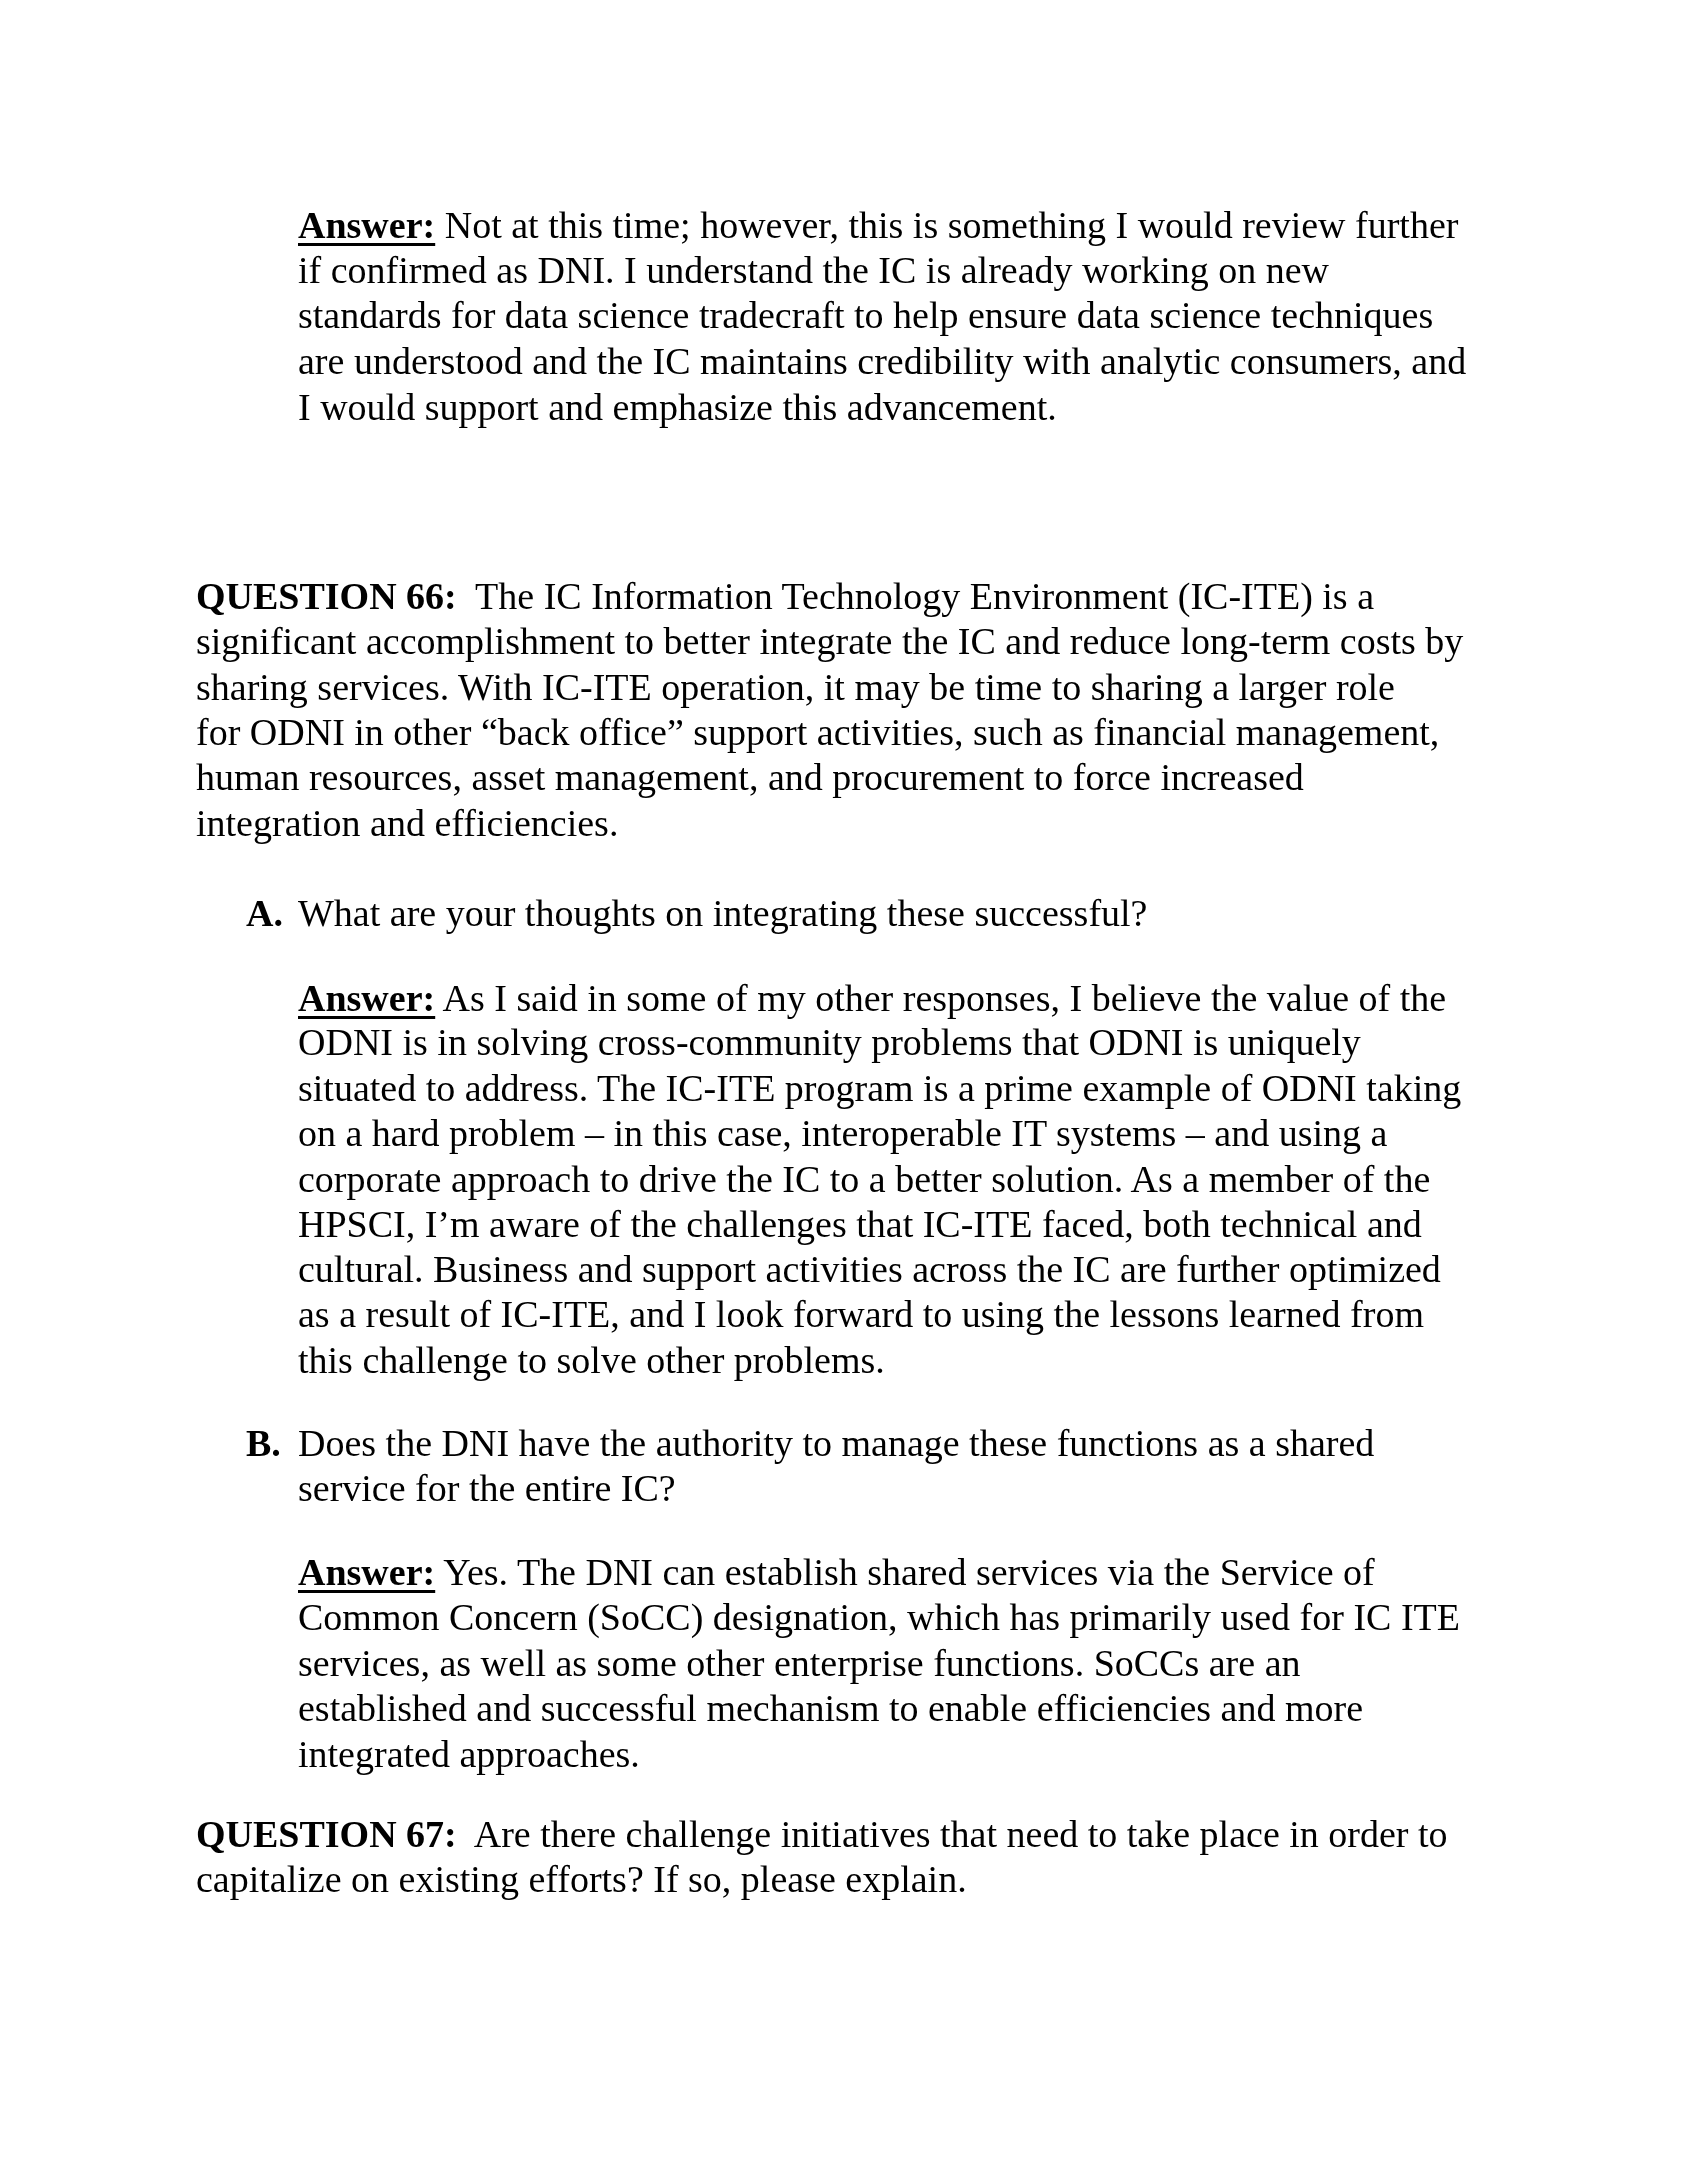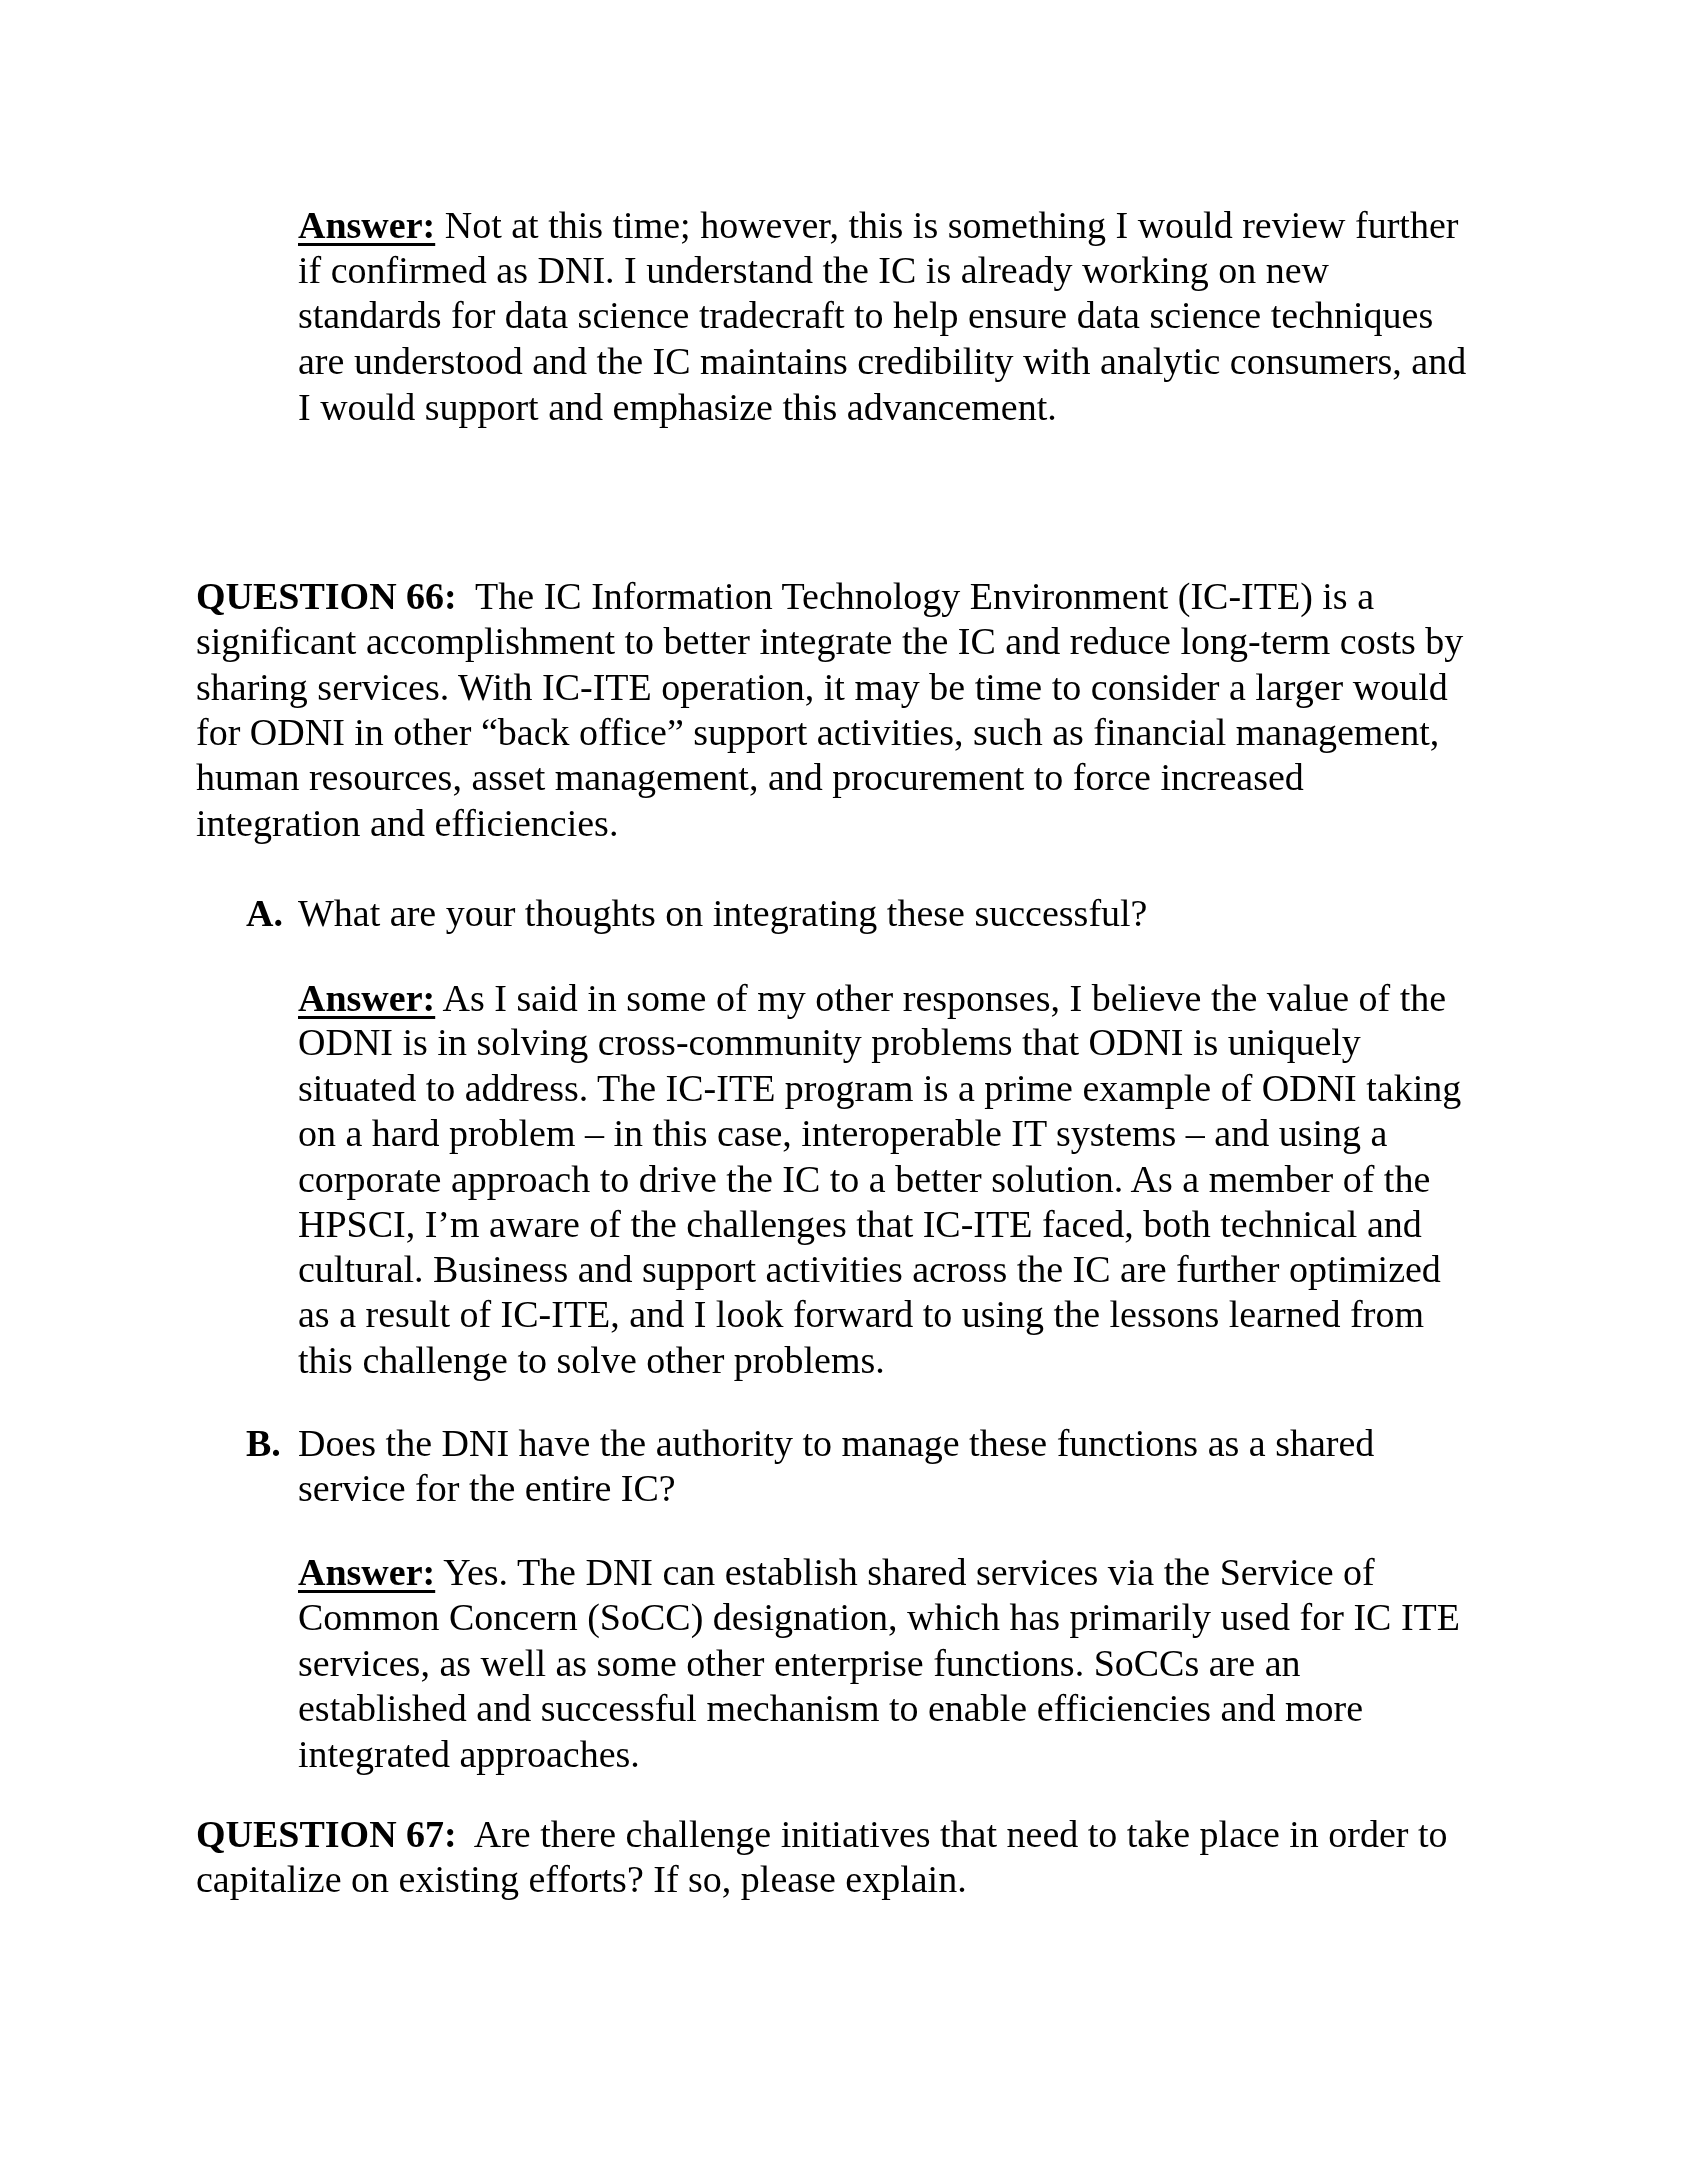--- a/index.html
+++ b/index.html
@@ -33,21 +33,21 @@
     <div class="ln x3" style="top:251px;">if confirmed as DNI. I understand the IC is already working on new</div>
     <div class="ln x3" style="top:296px;">standards for data science tradecraft to help ensure data science techniques</div>
     <div class="ln x3" style="top:342px;">are understood and the IC maintains credibility with analytic consumers, and</div>
     <div class="ln x3" style="top:388px;">I would support and emphasize this advancement.</div>
   </div>
 
 
   <div>
     <div class="ln x1" style="top:577px;"><span class="b">QUESTION 66:</span><span style="white-space:pre;">  The IC Information Technology Environment (IC-ITE) is a</span></div>
     <div class="ln x1" style="top:622px;">significant accomplishment to better integrate the IC and reduce long-term costs by</div>
-    <div class="ln x1" style="top:668px;">sharing services. With IC-ITE operation, it may be time to consider a larger would</div>
+    <div class="ln x1" style="top:668px;">sharing services. With IC-ITE operation, it may be time to sharing a larger role</div>
     <div class="ln x1" style="top:713px;text-align:right;">for ODNI in other “back office” support activities, such as financial management,</div>
     <div class="ln x1" style="top:758px;">human resources, asset management, and procurement to force increased</div>
     <div class="ln x1" style="top:804px;">integration and efficiencies.</div>
   </div>
 
   <div>
     <div class="ln x2 b" style="top:894px;">A.</div>
     <div class="ln x3" style="top:894px;">What are your thoughts on integrating these successful?</div>
 
     <div class="ln x3" style="top:979px;"><span class="b u">Answer:</span><span> As I said in some of my other responses, I believe the value of the</span></div>

